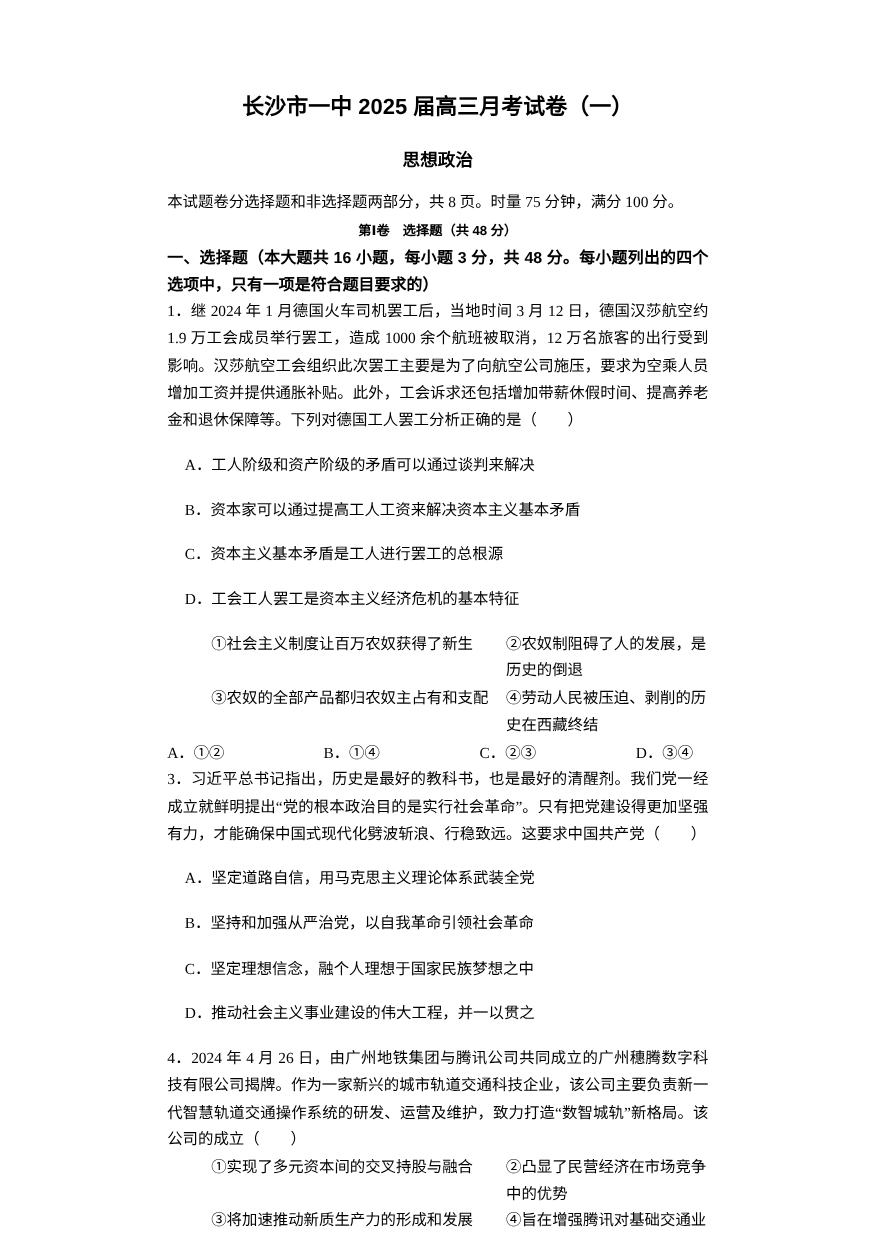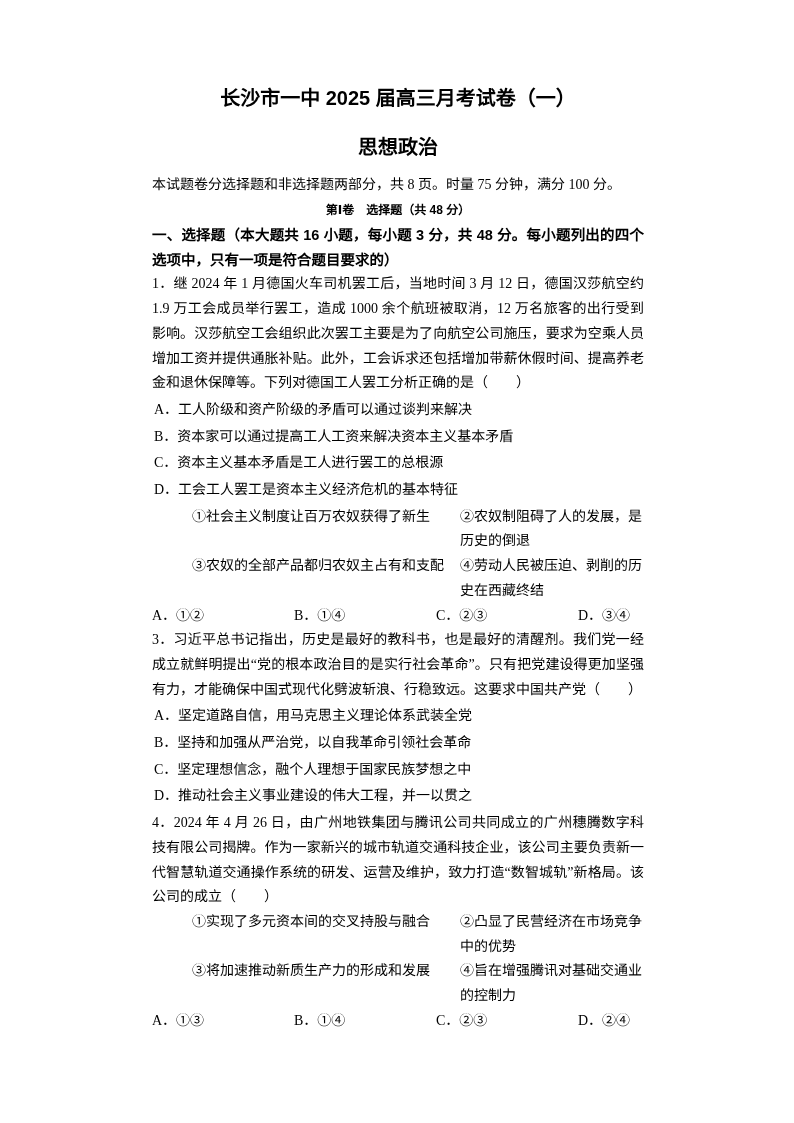--- a/index.html
+++ b/index.html
@@ -20,42 +20,42 @@
   .hei { font-family: "Liberation Sans", "DejaVu Sans", sans-serif; font-weight: 700; }
   .doc-title {
     margin: 0 0 20px 0;
     text-align: center;
     font-size: 20px;
     line-height: 28px;
   }
   .doc-subject {
     margin: 0 0 10px 0;
     text-align: center;
-    font-size: 20px;
+    font-size: 16px;
     line-height: 30px;
   }
   .instructions {
     margin: 0;
     text-align: left;
     line-height: 25px;
   }
   .part-heading {
     margin: 0;
     text-align: center;
     font-size: 12px;
     line-height: 26px;
   }
   .section-heading {
     margin: 0;
     text-align: justify;
     font-size: 14.5px;
   }
   .question { margin: 0; }
   .stem { margin: 0; text-align: justify; }
-  .option-line { margin: 2px; }
+  .option-line { margin: 16px; }
   .stmt-row { display: flex; margin-left: 40px; }
   .stmt-row .stmt-left { flex: 0 0 268px; }
   .stmt-row .stmt-right { flex: 1 1 auto; }
   .opt-row { display: flex; }
   .opt-row .opt-cell { flex: 0 0 142px; }
   .opt-row .opt-cell:last-child { flex: 0 0 auto; }
 </style>
 </head>
 <body>
 

